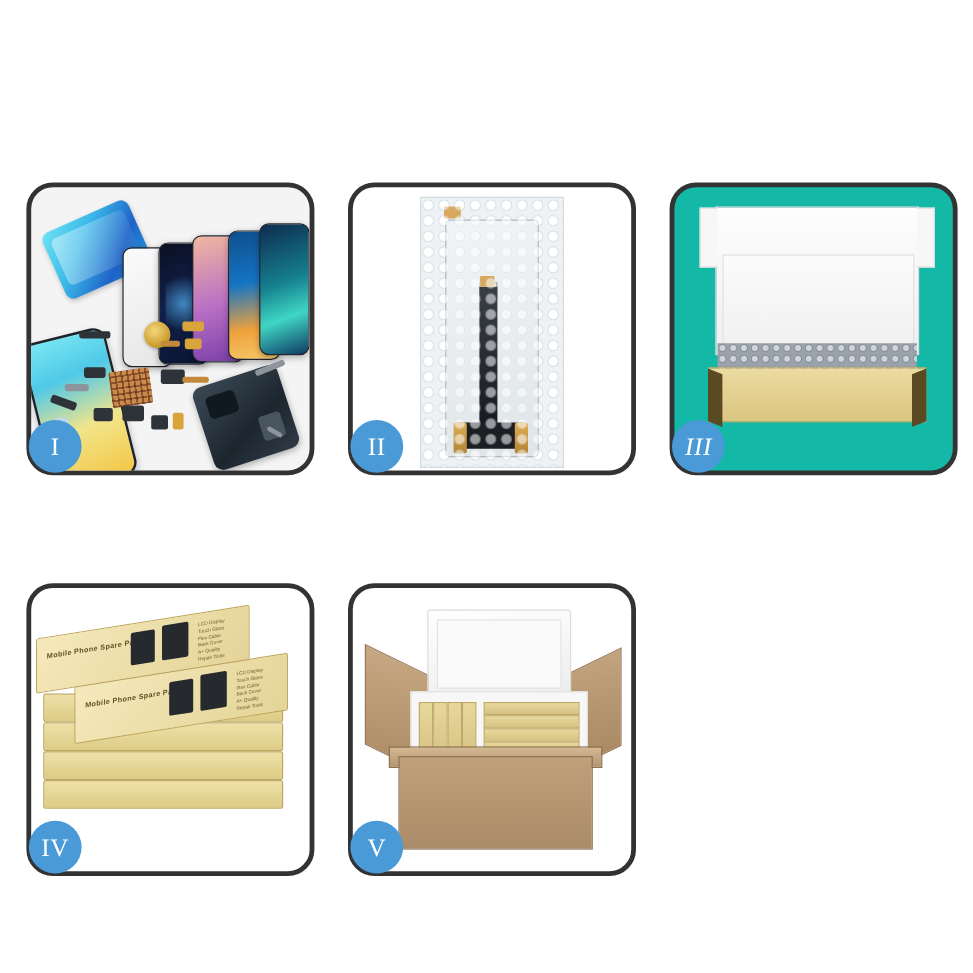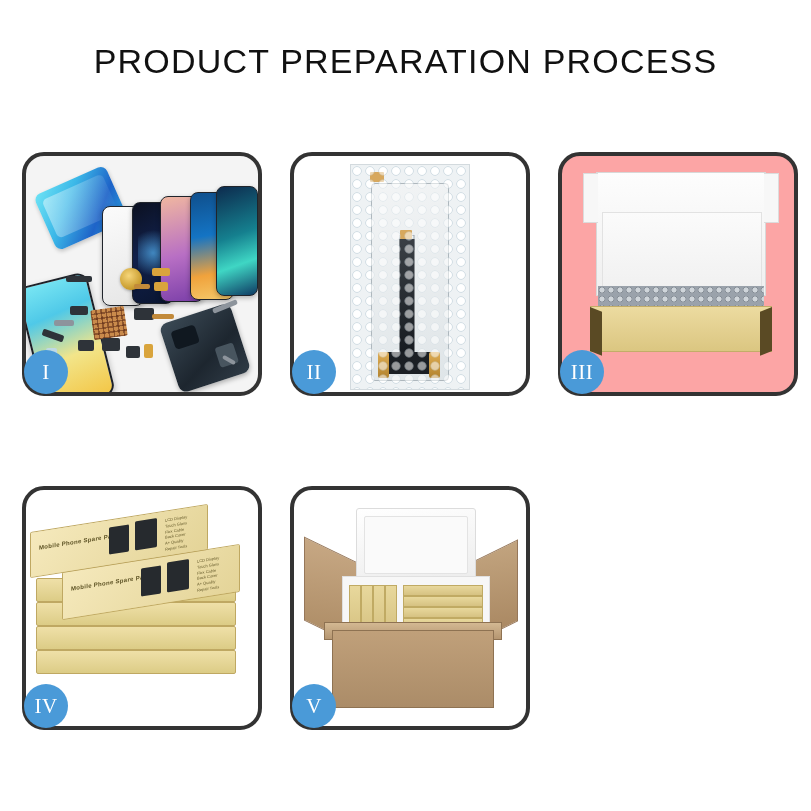--- a/index.html
+++ b/index.html
@@ -164,21 +164,21 @@
   .connector { position:absolute; bottom:6px; height:22px; background:#1b1f24; border-radius:2px; }
   .goldtab { position:absolute; bottom:2px; width:11px; height:26px; background:linear-gradient(180deg,#e0ad53,#b2832f); border-radius:2px; }
   .bubbleoverlay {
     position:absolute; inset:0;
     background-image: radial-gradient(circle at 6px 6px, rgba(255,255,255,.55) 3.4px, rgba(205,218,226,.35) 4.4px, transparent 5px);
     background-size: 13px 13px;
     pointer-events:none;
   }
 
   
-  .p3 { background: #fca5a5; }
+  .p3 { background: #14b8a6; font-style: italic; }
   .boxlid {
     position: absolute; left: 34px; top: 16px; width: 168px; height: 122px;
     background: linear-gradient(180deg,#fdfdfd,#efefef);
     border: 1px solid #d8d8d8;
   }
   .boxlid:before{content:"";position:absolute;left:-14px;top:0;width:14px;height:48px;background:#f7f7f7;border:1px solid #dcdcdc;border-right:none;}
   .boxlid:after{content:"";position:absolute;right:-14px;top:0;width:14px;height:48px;background:#f7f7f7;border:1px solid #dcdcdc;border-left:none;}
   .foamsheet {
     position: absolute; left: 40px; top: 56px; width: 158px; height: 74px;
     background: linear-gradient(180deg,#fbfbfb,#f1f1f1);
@@ -269,21 +269,20 @@
   }
   .seam { position: absolute; background: rgba(120,95,68,.55); }
   .tapeTab { position: absolute; background: rgba(150,120,88,.65); border-radius: 1px; }
 </style>
 </head>
 <body>
 
 <div class="page">
 
   <div class="header">
-    <div class="title">PRODUCT PREPARATION PROCESS</div>
   </div>
 
   <div class="grid">
 
     <div class="panel p1">
       <div class="panel-inner">
         <div class="film"></div>
         <div class="fan">
           <div class="ph ph-a"></div>
           <div class="ph ph-b"></div>

